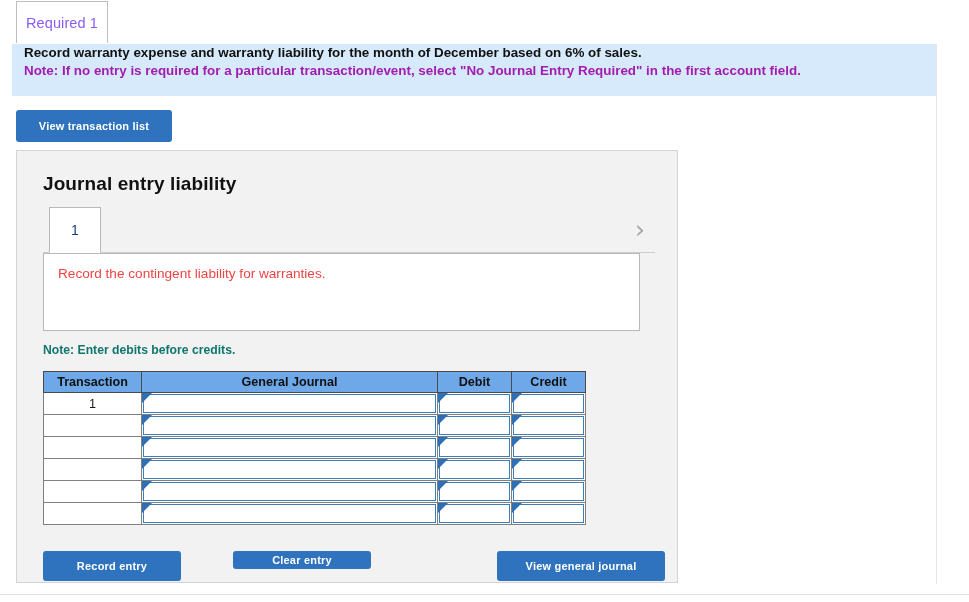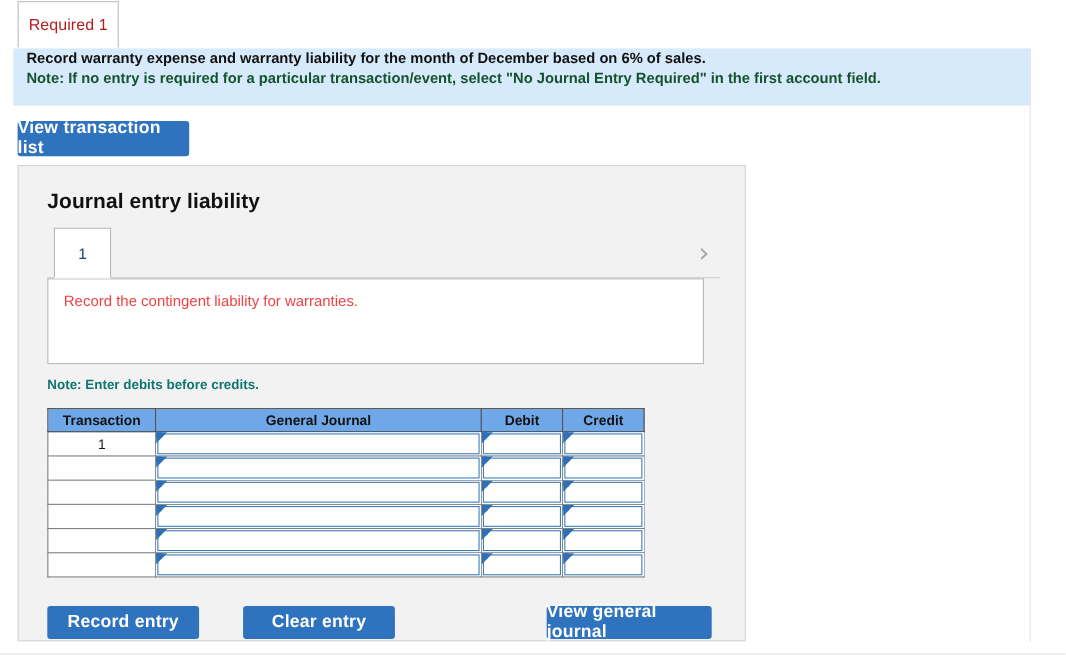--- a/index.html
+++ b/index.html
@@ -25,21 +25,21 @@
     box-sizing: border-box;
   }
   .tab {
     position: absolute;
     top: 1px;
     height: 42px;
     box-sizing: border-box;
     border: 1px solid #bdbdbd;
     border-bottom: none;
     font-size: 14.5px;
-    color: #b91c1c;
+    color: #8b5cf6;
     display: flex;
     align-items: center;
     justify-content: center;
     background: #ffffff;
     letter-spacing: .1px;
   }
   .tab.t1 { left: 16px;  width: 92px; background:#ffffff; z-index: 3; }
   .tab.t2 { left: 109px; width: 96px; background:#f1f1f1; z-index: 2; }
 
   
@@ -54,32 +54,32 @@
   }
   .banner .line1 {
     font-size: 13.4px;
     color: #111111;
     font-weight: bold;
     line-height: 18px;
     white-space: nowrap;
   }
   .banner .line2 {
     font-size: 13.4px;
-    color: #14532d;
+    color: #a21caf;
     font-weight: bold;
     line-height: 18px;
     white-space: nowrap;
   }
 
   
   .btn {
     background: #2f72bd;
     color: #ffffff;
     font-weight: bold;
-    font-size: 16px;
+    font-size: 11px;
     border: none;
     border-radius: 3px;
     display: flex;
     align-items: center;
     justify-content: center;
     cursor: pointer;
     box-sizing: border-box;
     letter-spacing: .2px;
     font-family: "Liberation Sans", sans-serif;
   }
@@ -237,27 +237,27 @@
   }
 
   
   .btn-record {
     position: absolute;
     left: 26px; top: 400px;
     width: 138px; height: 30px;
   }
   .btn-clear {
     position: absolute;
-    left: 204px; top: 400px;
-    width: 138px; height: 30px;
+    left: 216px; top: 400px;
+    width: 138px; height: 18px;
   }
   .btn-viewgj {
     position: absolute;
     left: 480px; top: 400px;
-    width: 150px; height: 30px;
+    width: 168px; height: 30px;
   }
 
   
   .bottom-rule {
     position: absolute;
     left: 0; top: 594px;
     width: 969px; height: 1px;
     background: #e2e2e2;
   }
   .right-rule {

